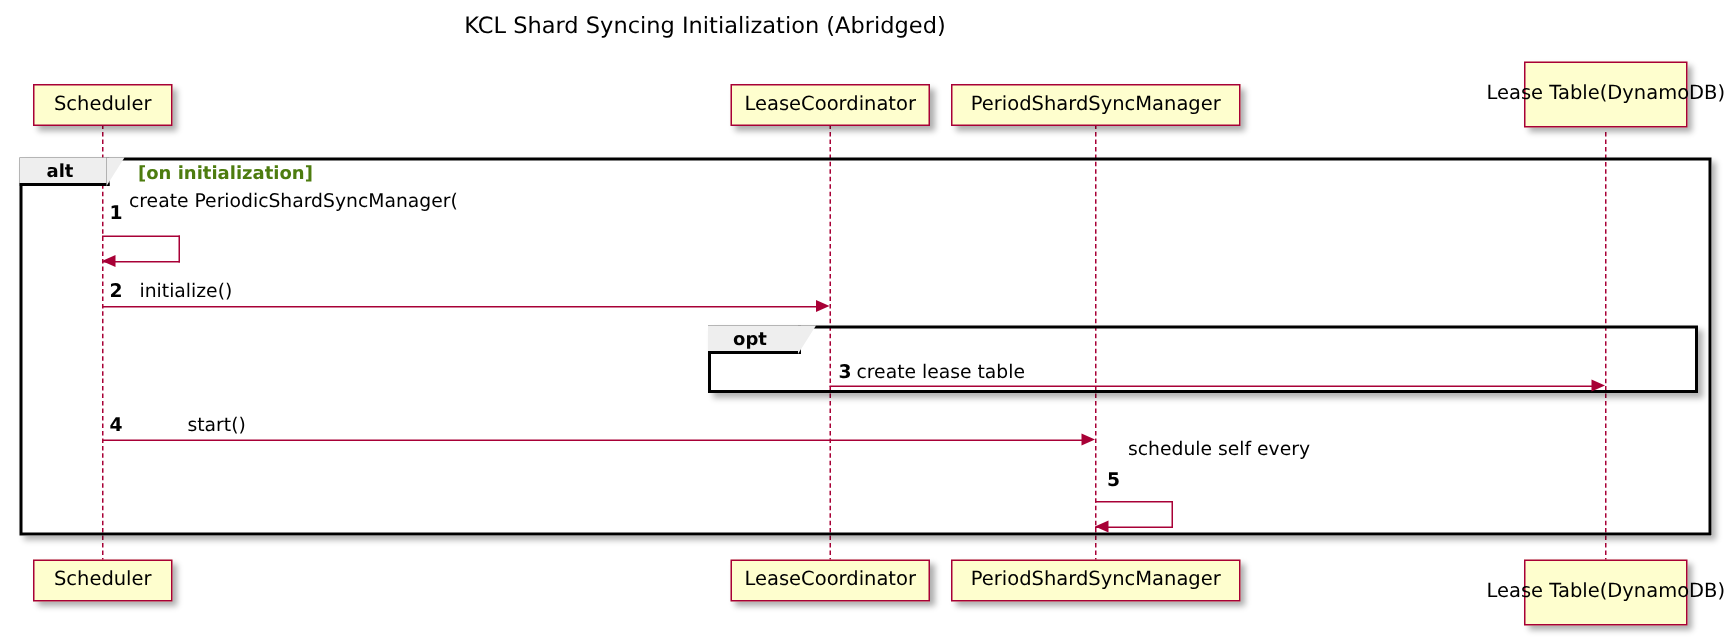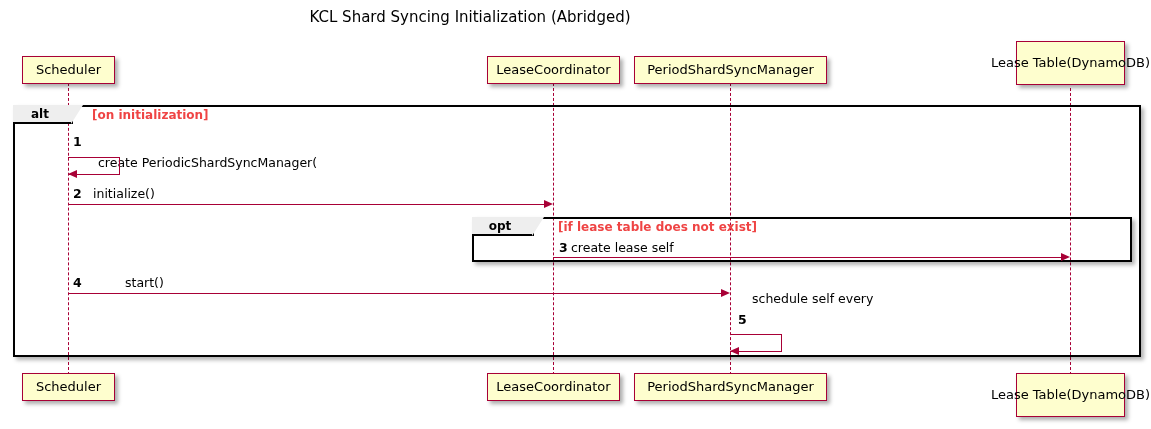--- a/index.html
+++ b/index.html
@@ -89,21 +89,21 @@
     top: 0;
     width: 0;
     height: 0;
     border-top: 19px solid #EEEEEE;
     border-right: 12px solid transparent;
   }
   .fragment-guard {
     position: absolute;
     font-size: 12px;
     font-weight: bold;
-    color: #ef4444;
+    color: #4d7c0f;
     white-space: nowrap;
     z-index: 5;
   }
 
   
   .msg-line {
     position: absolute;
     height: 0;
     border-top: 1.5px solid #A80036;
     z-index: 4;
@@ -156,34 +156,33 @@
   <div class="lifeline" style="left:553px; top:83px; height:292px;"></div>
   <div class="lifeline" style="left:730px; top:83px; height:292px;"></div>
   <div class="lifeline" style="left:1070px; top:88px; height:287px;"></div>
 
   <div class="fragment" style="left:13px; top:105px; width:1128px; height:252px;"></div>
   <div class="fragment-label" style="left:13px; top:105px; width:60px;">alt</div>
   <div class="fragment-guard" style="left:92px; top:108px;">[on initialization]</div>
 
   <div class="fragment" style="left:472px; top:217px; width:660px; height:45px;"></div>
   <div class="fragment-label" style="left:472px; top:217px; width:62px;">opt</div>
-  <div class="fragment-guard" style="left:558px; top:220px;">[if lease table does not exist]</div>
-
-  <div class="msg-text" style="left:98px; top:127px;margin-top:29px;">create PeriodicShardSyncManager(</div>
+
+  <div class="msg-text" style="left:86px; top:127px;">create PeriodicShardSyncManager(</div>
   <div class="msg-num" style="left:73px; top:134px;">1</div>
   <div class="self-loop" style="left:68px; top:157px; width:52px; height:18px;"></div>
   <div class="msg-arrow left" style="left:68px; top:170px;"></div>
 
   <div class="msg-num" style="left:73px; top:186px;">2</div>
   <div class="msg-text" style="left:93px; top:187px;">initialize()</div>
   <div class="msg-line" style="left:68px; top:204px; width:477px;"></div>
   <div class="msg-arrow right" style="left:544px; top:200px;"></div>
 
   <div class="msg-num" style="left:559px; top:240px;">3</div>
-  <div class="msg-text" style="left:571px; top:241px;">create lease self</div>
+  <div class="msg-text" style="left:571px; top:241px;">create lease table</div>
   <div class="msg-line" style="left:553px; top:257px; width:509px;"></div>
   <div class="msg-arrow right" style="left:1061px; top:253px;"></div>
 
   <div class="msg-num" style="left:73px; top:275px;">4</div>
   <div class="msg-text" style="left:85px; top:276px;margin-left:40px;">start()</div>
   <div class="msg-line" style="left:68px; top:293px; width:654px;"></div>
   <div class="msg-arrow right" style="left:721px; top:289px;"></div>
 
   <div class="msg-text" style="left:752px; top:292px;">schedule self every</div>
   <div class="msg-num" style="left:738px; top:312px;">5</div>

